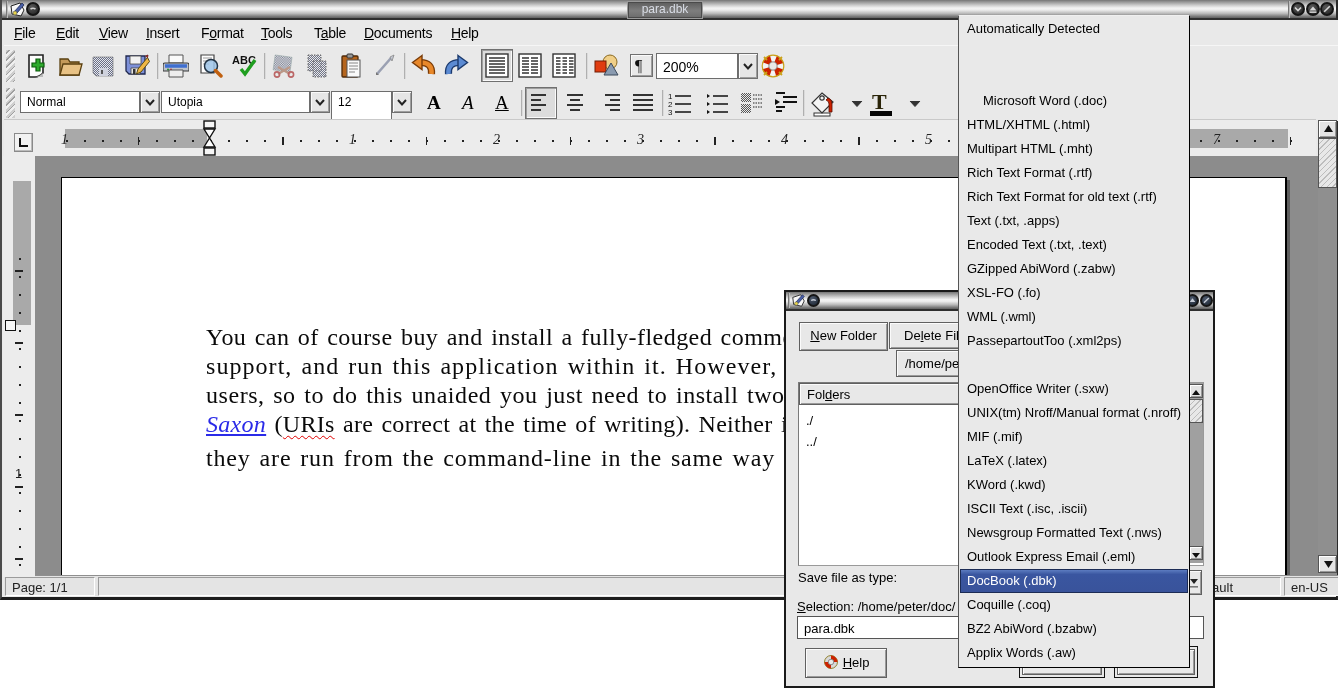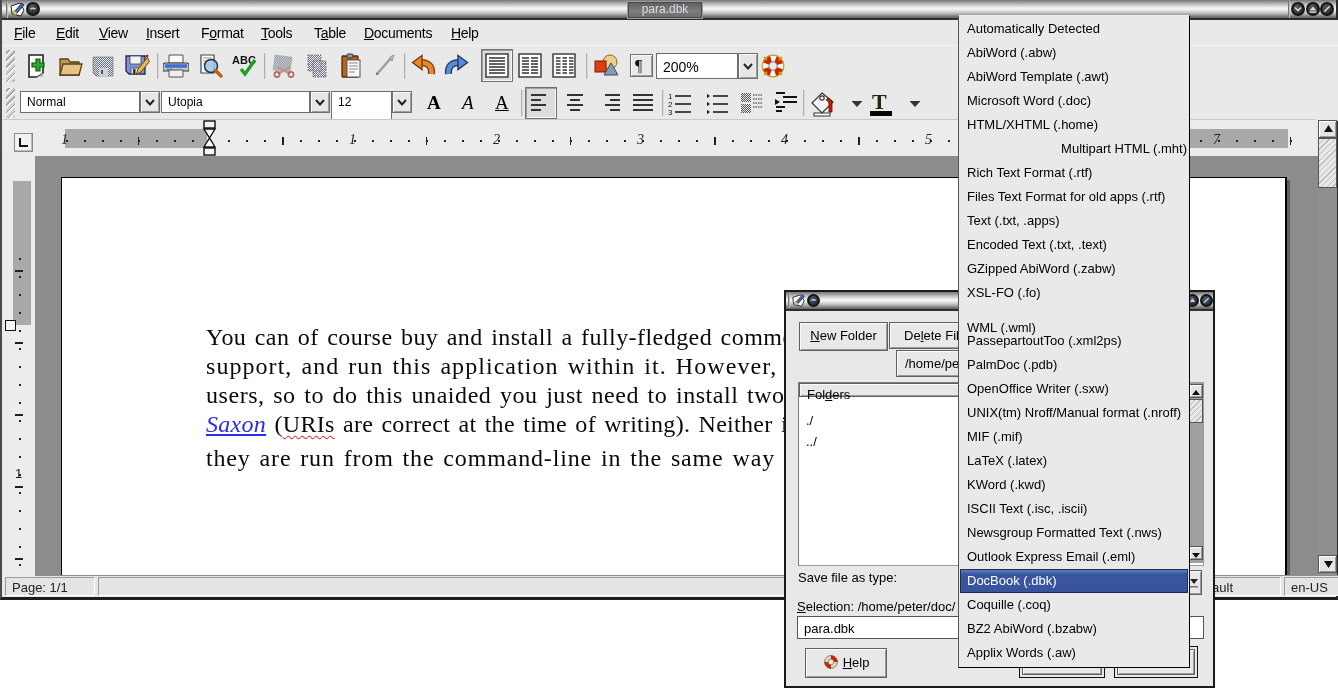--- a/index.html
+++ b/index.html
@@ -416,21 +416,21 @@
     <svg class="abs" style="left:413.5px;top:2px" width="13" height="13" viewBox="0 0 14 14">
         <path d="M4.2 9.5 L9.5 4.2" stroke="#c6ccd6" stroke-width="1.5"></path>
       </svg>
   </div>
   <div class="gbtn" style="left:13px;top:30px;width:89px;height:29px;line-height:25px;"><span class="u">N</span>ew Folder</div>
   <div class="gbtn" style="left:103px;top:30px;width:111px;height:27px;line-height:25px;text-align:left;padding-left:14px;">De<span class="u">l</span>ete File</div>
   <div class="gbtn" style="left:215px;top:30px;width:111px;height:27px;line-height:25px;">Rename File</div>
   <div class="gbtn" style="left:110px;top:58px;width:210px;height:27px;line-height:25px;text-align:left;padding-left:8px;">/home/peter/doc</div>
 
   <div class="abs" style="left:12px;top:90px;width:192px;height:182px;border:1px solid #9a9a9a;border-top-color:#7a7a7a;border-left-color:#7a7a7a;background:#fff;">
-    <div class="gbtn" style="left:0px;top:0px;width:190px;height:14px;text-align:left;padding:1px 0 0 7px;line-height:19px;">Fol<span class="u">d</span>ers</div>
+    <div class="gbtn" style="left:0px;top:0px;width:190px;height:22px;text-align:left;padding:1px 0 0 7px;line-height:19px;">Fol<span class="u">d</span>ers</div>
     <div class="abs" style="left:7px;top:30px;font-size:13px;">./</div>
     <div class="abs" style="left:7px;top:51px;font-size:13px;">../</div>
   </div>
 
   <div class="abs" style="left:215px;top:90px;width:201px;height:182px;border:1px solid #9a9a9a;background:#fff;">
     <div class="gbtn" style="left:0px;top:0px;width:185px;height:21px;">Files</div>
     <div class="abs" style="right:0;top:0;width:14px;height:180px;background:#a0a0a0;">
       <div class="sbtn" style="top:1px;left:0;width:14px;height:14px;"><svg width="12" height="12" viewBox="0 0 12 12">
             <path d="M6 3 L10 8 L2 8 Z" fill="#111"></path>
           </svg></div>
@@ -460,34 +460,31 @@
     </svg><span class="u">H</span>elp</div>
   <div class="abs" style="left:233px;top:354px;width:86px;height:32px;border:1.5px solid #111;box-sizing:border-box;">
       <div class="gbtn" style="left:2px;top:2px;right:2px;bottom:2px;">OK</div>
     </div>
   <div class="abs" style="left:328px;top:354px;width:84px;height:32px;border:1.5px solid #111;box-sizing:border-box;">
       <div class="gbtn" style="left:2px;top:2px;right:2px;bottom:2px;">Cancel</div>
     </div>
 </div>
 <div id="popup">
   <div class="pi" style="top:1px;">Automatically Detected</div>
-  <div class="pi" style="top:25px;">AbiWord (.abw)</div>
-  <div class="pi" style="top:49px;">AbiWord Template (.awt)</div>
-  <div class="pi" style="top:73px;">Microsoft Word (.doc)</div>
-  <div class="pi" style="top:97px;">HTML/XHTML (.home)</div>
-  <div class="pi" style="top:121px;text-align:right;">Multipart HTML (.mht)</div>
+  <div class="pi" style="top:73px;margin-left:16px;">Microsoft Word (.doc)</div>
+  <div class="pi" style="top:97px;">HTML/XHTML (.html)</div>
+  <div class="pi" style="top:121px;">Multipart HTML (.mht)</div>
   <div class="pi" style="top:145px;">Rich Text Format (.rtf)</div>
-  <div class="pi" style="top:169px;">Files Text Format for old apps (.rtf)</div>
+  <div class="pi" style="top:169px;">Rich Text Format for old text (.rtf)</div>
   <div class="pi" style="top:193px;">Text (.txt, .apps)</div>
   <div class="pi" style="top:217px;">Encoded Text (.txt, .text)</div>
   <div class="pi" style="top:241px;">GZipped AbiWord (.zabw)</div>
   <div class="pi" style="top:265px;">XSL-FO (.fo)</div>
-  <div class="pi" style="top:300px;">WML (.wml)</div>
+  <div class="pi" style="top:289px;">WML (.wml)</div>
   <div class="pi" style="top:313px;">PassepartoutToo (.xml2ps)</div>
-  <div class="pi" style="top:337px;">PalmDoc (.pdb)</div>
   <div class="pi" style="top:361px;">OpenOffice Writer (.sxw)</div>
   <div class="pi" style="top:385px;">UNIX(tm) Nroff/Manual format (.nroff)</div>
   <div class="pi" style="top:409px;">MIF (.mif)</div>
   <div class="pi" style="top:433px;">LaTeX (.latex)</div>
   <div class="pi" style="top:457px;">KWord (.kwd)</div>
   <div class="pi" style="top:481px;">ISCII Text (.isc, .iscii)</div>
   <div class="pi" style="top:505px;">Newsgroup Formatted Text (.nws)</div>
   <div class="pi" style="top:529px;">Outlook Express Email (.eml)</div>
   <div id="psel">DocBook (.dbk)</div>
   <div class="pi" style="top:577px;">Coquille (.coq)</div>

